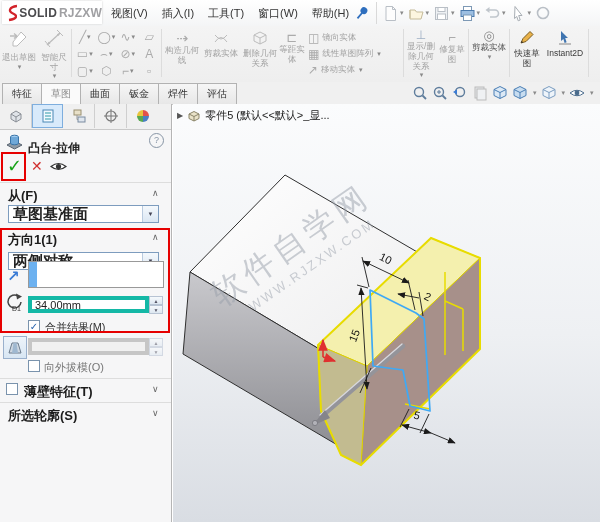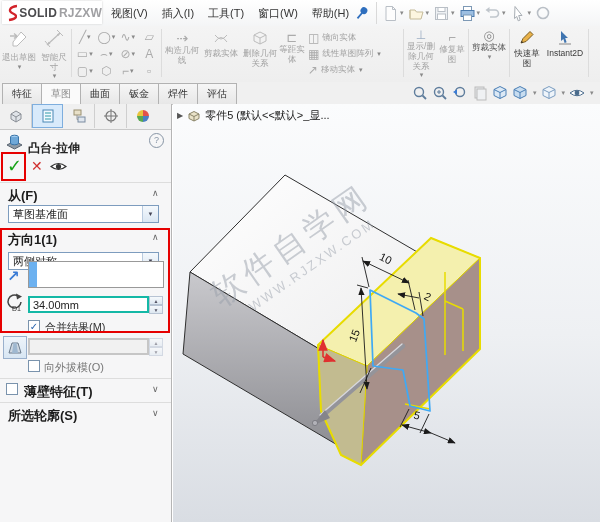--- a/index.html
+++ b/index.html
@@ -43,25 +43,25 @@
   .pmtitle{font-weight:bold;font-size:12px;color:#222;}
   .helpc{width:13px;height:13px;border:1px solid #8795a5;border-radius:50%;color:#8795a5;font-size:9px;line-height:13px;text-align:center;}
   .okrow{left:0;top:50px;width:171px;height:26px;}
   .chk{color:#17a317;font-size:18px;font-weight:bold;}
   .crs{color:#d03030;font-size:14px;font-weight:bold;}
   .redbox{border:2px solid #e60000;background:transparent;pointer-events:none;}
   .divh{left:0;width:171px;height:1px;background:#dddddd;}
   .ghead{font-weight:bold;font-size:13px;color:#1c1c1c;text-align:right;}
   .chev{color:#666;font-size:9px;}
   .sel{background:#fff;border:1px solid #7d9cbe;height:18px;display:flex;align-items:center;box-sizing:border-box;}
-  .sel .txt{flex:1;padding-left:4px;font-size:11px;color:#222;white-space:nowrap;overflow:hidden;}
+  .sel .txt{flex:1;padding-left:4px;font-size:15px;color:#222;white-space:nowrap;overflow:hidden;font-weight:bold;}
   .sel .cbox{width:15px;height:100%;border-left:1px solid #b9cade;background:linear-gradient(#f4f8fc,#dbe7f3);display:flex;align-items:center;justify-content:center;font-size:6px;color:#445;}
   .selbox{background:#fff;border:1px solid #999;}
   .bluestrip{background:#6cb1f0;}
-  .pm-input{position:absolute;border:2px solid #14b8a6;font-family:inherit;font-size:11px;padding:0 3px;box-sizing:border-box;background:#fff;color:#222;}
+  .pm-input{position:absolute;border:4px solid #14b8a6;font-family:inherit;font-size:11px;padding:0 3px;box-sizing:border-box;background:#fff;color:#222;}
   .spin{position:absolute;width:14px;display:flex;flex-direction:column;}
   .spin div{height:9px;border:1px solid #b7c3d3;background:linear-gradient(#f6f9fc,#dde7f1);font-size:5px;color:#556;text-align:center;line-height:8px;box-sizing:border-box;}
   .cb{width:12px;height:12px;border:1px solid #7a93ad;background:#fff;font-size:10px;line-height:11px;text-align:center;color:#2762ad;font-weight:bold;box-sizing:border-box;}
   .lbl11{font-size:11px;color:#333;}
   .iconbtn{border:1px solid #9ab0cc;background:linear-gradient(#eef4fa,#d8e6f3);display:flex;align-items:center;justify-content:center;}
   
   .viewport{left:173px;top:104px;width:427px;height:418px;background:linear-gradient(180deg,#fbfcfd 0%,#eef0f3 55%,#d9dde3 100%);}
   .flyout{left:4px;top:4px;display:flex;align-items:center;gap:4px;font-size:11px;color:#222;}
   .flyarrow{font-size:8px;color:#555;}
   svg text{font-family:"Liberation Sans","DejaVu Sans",sans-serif;}

